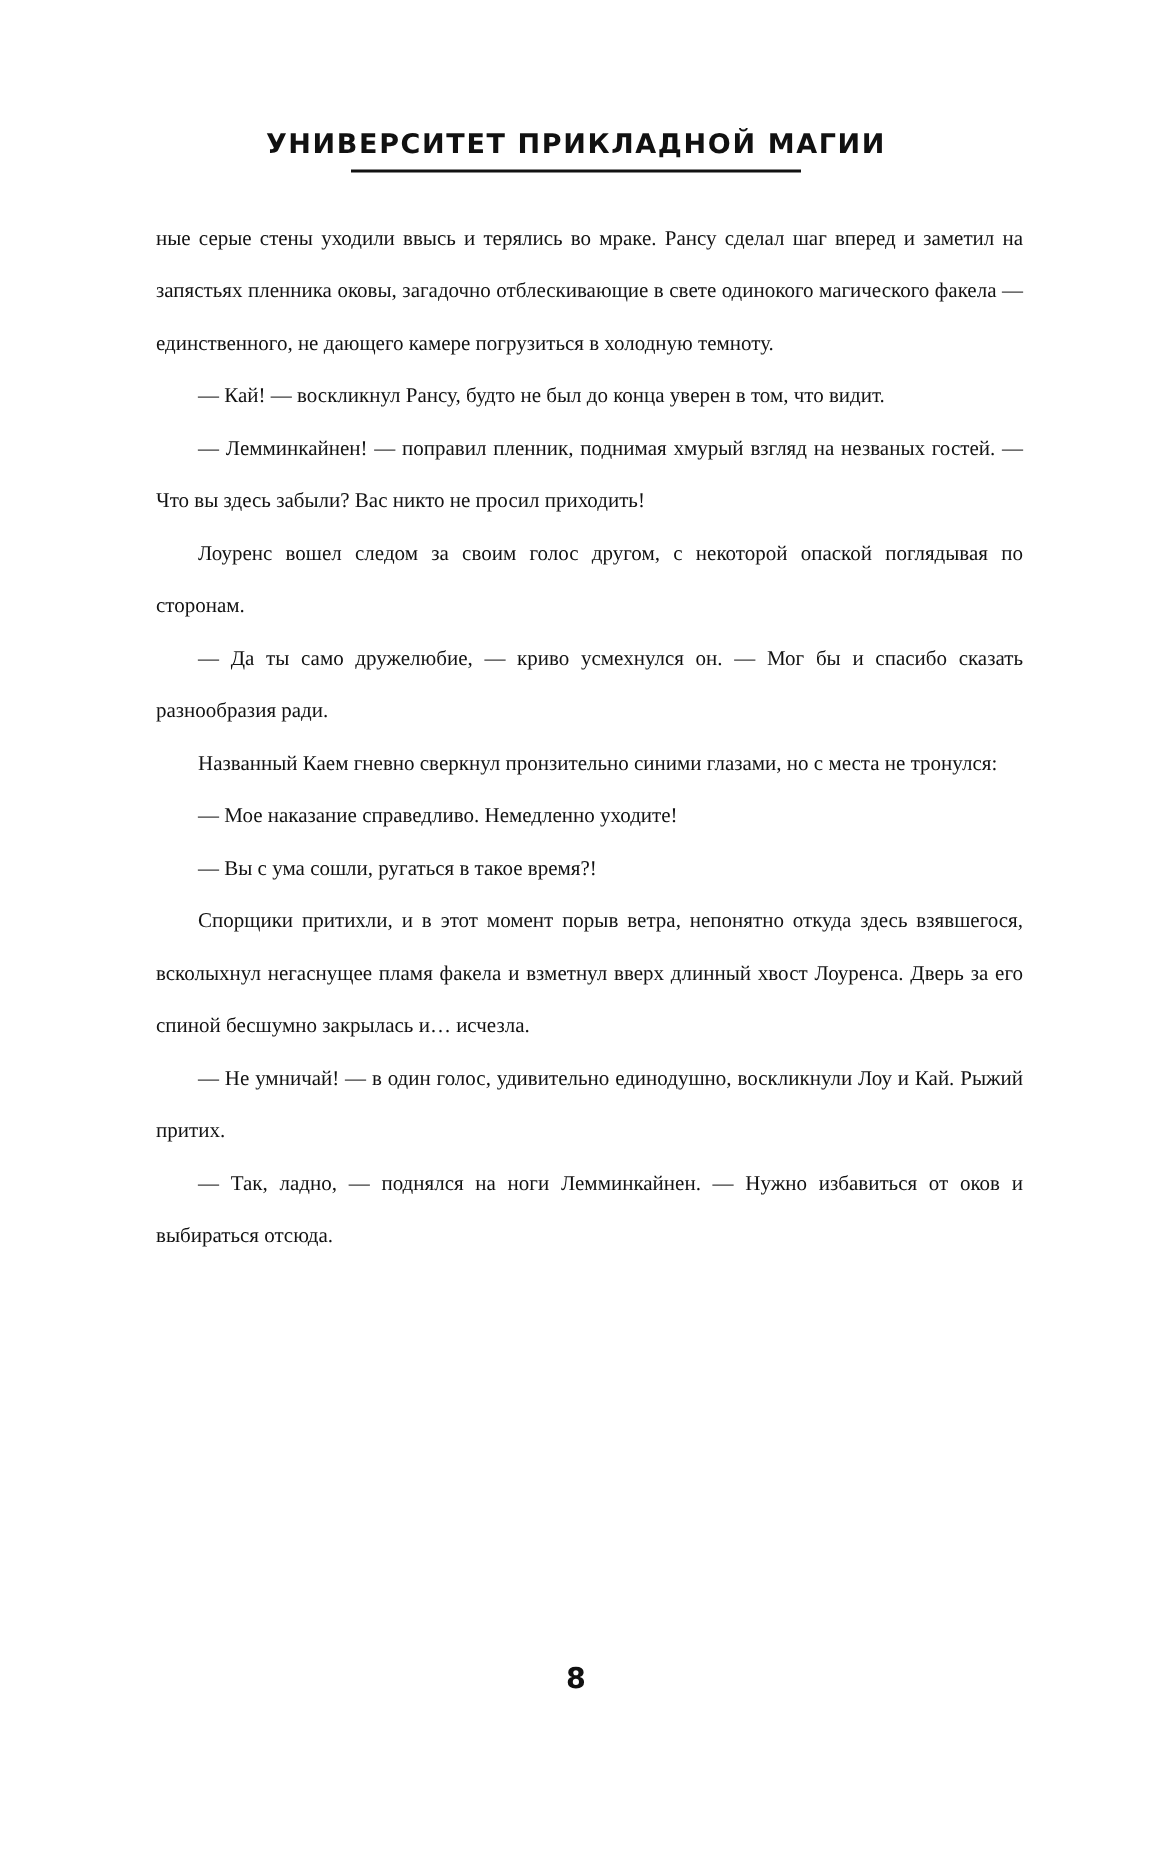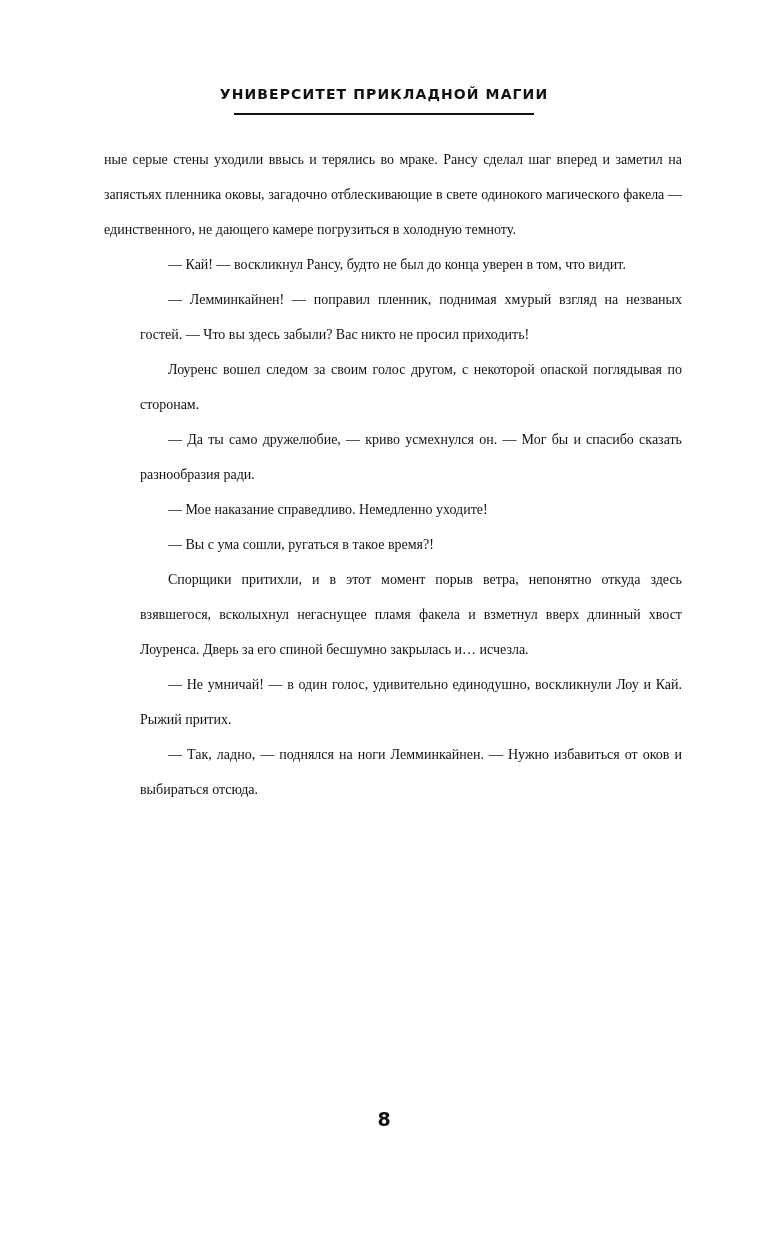--- a/index.html
+++ b/index.html
@@ -22,21 +22,21 @@
     padding: 0;
   }
   .running-head {
     position: absolute;
     top: 86px;
     left: 0;
     right: 0;
     text-align: center;
     font-family: "DejaVu Sans", sans-serif;
     font-weight: bold;
-    font-size: 14px;
+    font-size: 18px;
     letter-spacing: 1.1px;
     color: #111111;
     text-transform: uppercase;
     white-space: nowrap;
   }
   .running-head-rule {
     position: absolute;
     top: 113px;
     left: 50%;
     transform: translateX(-50%);
@@ -53,21 +53,20 @@
     line-height: 35px;
     text-align: justify;
     text-justify: inter-word;
     hyphens: manual;
   }
   .body-text p {
     margin: 0;
   }
   .body-text p.indent {
     text-indent: 2.0em;
-    margin-left: 36px;
   }
   .body-text p.noindent {
     text-indent: 0;
   }
   .folio {
     position: absolute;
     top: 1108px;
     left: 0;
     right: 0;
     text-align: center;
@@ -84,20 +83,21 @@
 
   <div class="running-head">УНИВЕРСИТЕТ ПРИКЛАДНОЙ МАГИИ</div>
   <div class="running-head-rule"></div>
 
   <div class="body-text" id="body-text">
       <p class="noindent">ные серые стены уходили ввысь и терялись во мраке. Рансу сделал шаг вперед и заметил на запястьях пленника оковы, загадочно отблескивающие в свете одинокого магического факела — единственного, не дающего камере погрузиться в холодную темноту.</p>
       <p class="indent">— Кай! — воскликнул Рансу, будто не был до конца уверен в том, что видит.</p>
       <p class="indent">— Лемминкайнен! — поправил пленник, поднимая хмурый взгляд на незваных гостей. — Что вы здесь забыли? Вас никто не просил приходить!</p>
       <p class="indent">Лоуренс вошел следом за своим голос другом, с некоторой опаской поглядывая по сторонам.</p>
       <p class="indent">— Да ты само дружелюбие, — криво усмехнулся он. — Мог бы и спасибо сказать разнообразия ради.</p>
+      <p class="indent">Названный Каем гневно сверкнул пронзительно синими глазами, но с места не тронулся:</p>
       <p class="indent">— Мое наказание справедливо. Немедленно уходите!</p>
       <p class="indent">— Вы с ума сошли, ругаться в такое время?!</p>
       <p class="indent">Спорщики притихли, и в этот момент порыв ветра, непонятно откуда здесь взявшегося, всколыхнул негаснущее пламя факела и взметнул вверх длинный хвост Лоуренса. Дверь за его спиной бесшумно закрылась и… исчезла.</p>
       <p class="indent">— Не умничай! — в один голос, удивительно единодушно, воскликнули Лоу и Кай. Рыжий притих.</p>
       <p class="indent">— Так, ладно, — поднялся на ноги Лемминкайнен. — Нужно избавиться от оков и выбираться отсюда.</p>
     </div>
 
   <div class="folio">8</div>
 
 </div>

